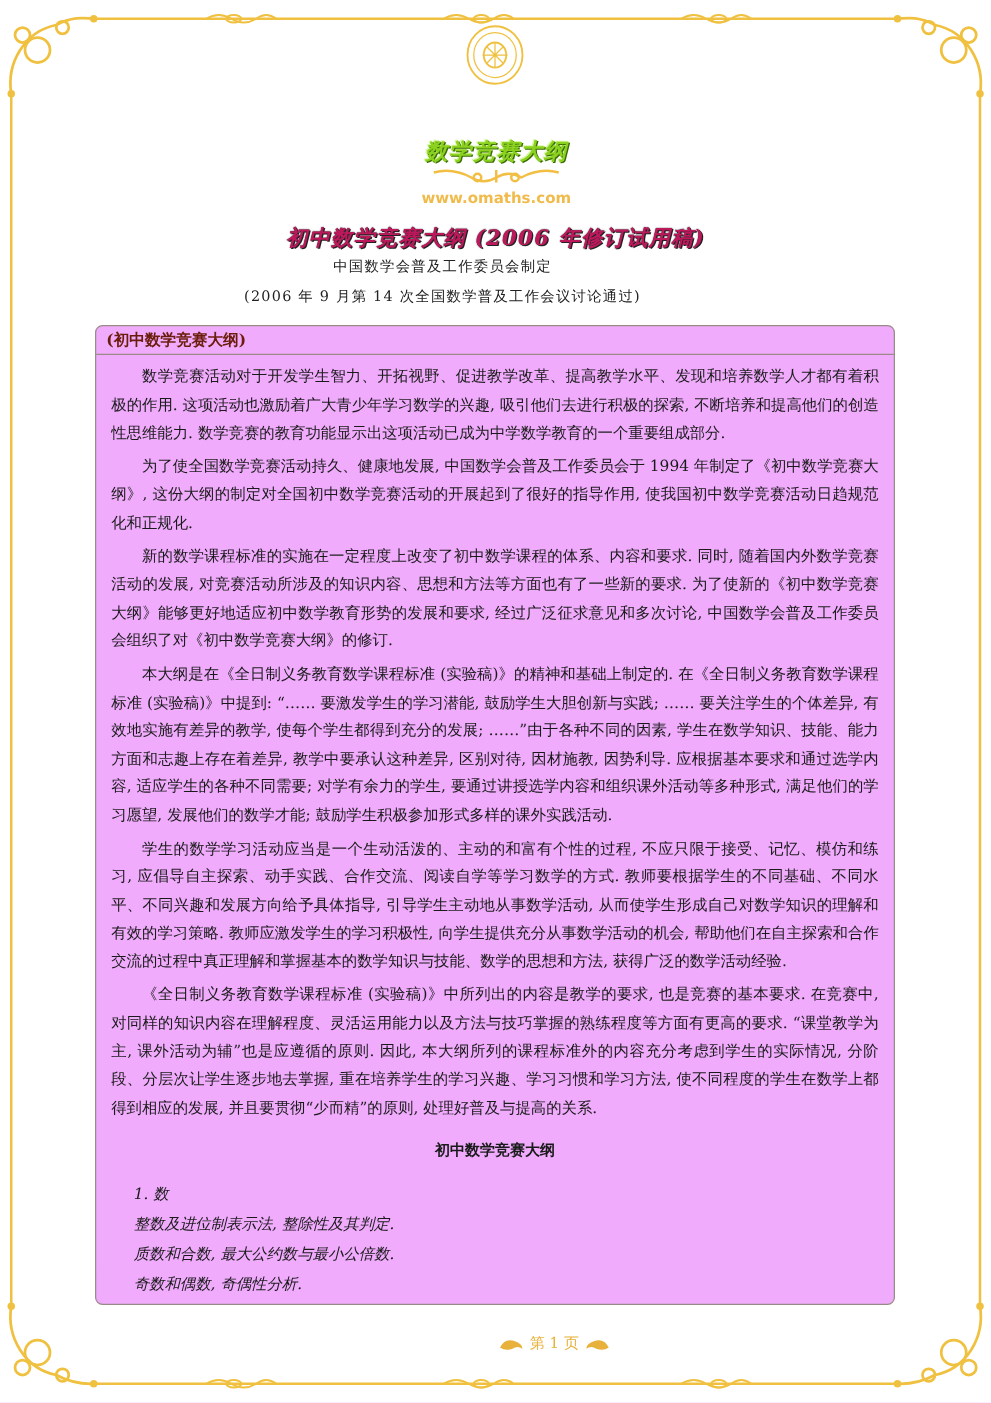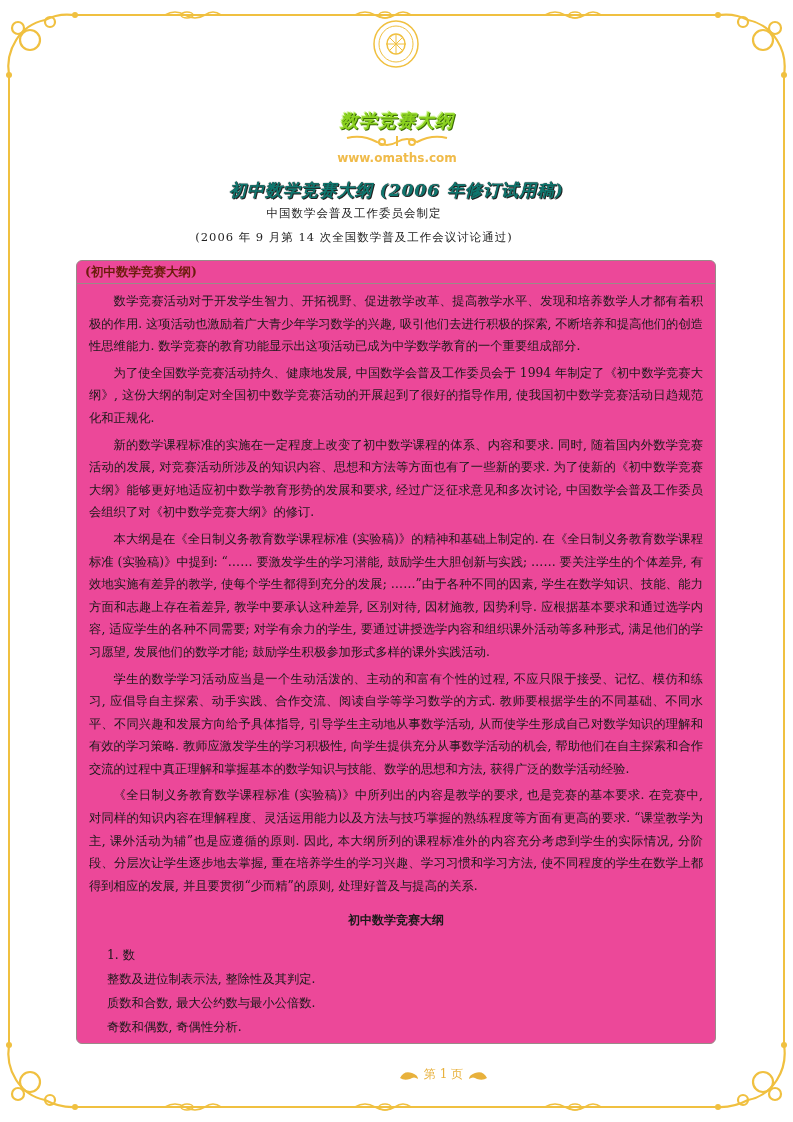--- a/index.html
+++ b/index.html
@@ -6,33 +6,33 @@
   body { width: 793px; height: 1122px; position: relative; overflow: hidden;
          font-family: "DejaVu Serif", "Liberation Serif", serif; color: #111; }
   .frame-svg { position: absolute; left: 0; top: 0; width: 793px; height: 1122px; pointer-events: none; }
   .logo { position: absolute; left: 330px; top: 109px; width: 134px; text-align: center; }
   .logo-title { font-family: "DejaVu Sans", sans-serif; font-weight: bold; font-size: 18px; font-style: italic;
                 color: #8bd21f; letter-spacing: 1px;
                 text-shadow: 1px 1px 0 #3b6b06, -1px -1px 0 #d9f7a8; }
   .logo-orn { height: 14px; margin-top: 1px; }
   .logo-url { font-family: "DejaVu Sans", sans-serif; font-weight: bold; font-size: 12px; color: #f0bb4a; margin-top: -1px; }
   .doc-title { position: absolute; left: 0; width: 793px; top: 179px; text-align: center;
-               font-size: 17px; font-weight: bold; font-style: italic; color: #0f766e;
+               font-size: 17px; font-weight: bold; font-style: italic; color: #be185d;
                text-shadow: 1px 1px 0 #222, 0 0 1px #000; letter-spacing: 1px; }
   .subtitle { position: absolute; left: 0; width: 708px; text-align: center; font-size: 11.5px; color: #222; letter-spacing: 1px; }
   .sub1 { top: 206px; }
   .sub2 { top: 230px; }
   .box { position: absolute; left: 76px; top: 260px; width: 640px; height: 784px;
-         border: 1px solid #9a8a88; border-radius: 6px; background: #ec4899; box-sizing: border-box; }
+         border: 1px solid #9a8a88; border-radius: 6px; background: #f0abfc; box-sizing: border-box; }
   .box-header { height: 22px; border-bottom: 1px solid #9a8a88; padding-left: 8px; line-height: 22px;
                 font-size: 12.5px; font-weight: bold; color: #6b1d0b; }
   .box-body { padding: 2px 8px 0 8px; font-size: 12.3px; line-height: 22.6px; color: #1a1a1a; text-align: justify; }
   .para { text-indent: 2em; margin: 4px; }
   .section-title { text-align: center; font-family: "DejaVu Sans", sans-serif; font-size: 12px; margin-top: 12px; margin-bottom: 12px; line-height: 22px; font-weight: bold; }
-  .list-item { margin: 0; padding-left: 22px; line-height: 24px; }
+  .list-item { margin: 0; padding-left: 22px; line-height: 24px; font-style: italic; }
   .footer { position: absolute; left: 0; width: 793px; top: 1066px; text-align: center; color: #e8b13c; font-size: 12px; padding-left: 47px; }
   .footer .swirl { display: inline-block; vertical-align: middle; }
 </style>
 </head>
 <body>
 
 <svg class="frame-svg" viewBox="0 0 793 1122" xmlns="http://www.w3.org/2000/svg">
   <g stroke="#f0c040" fill="none" stroke-width="2">
 
     <line x1="75" y1="15" x2="718" y2="15"></line>

